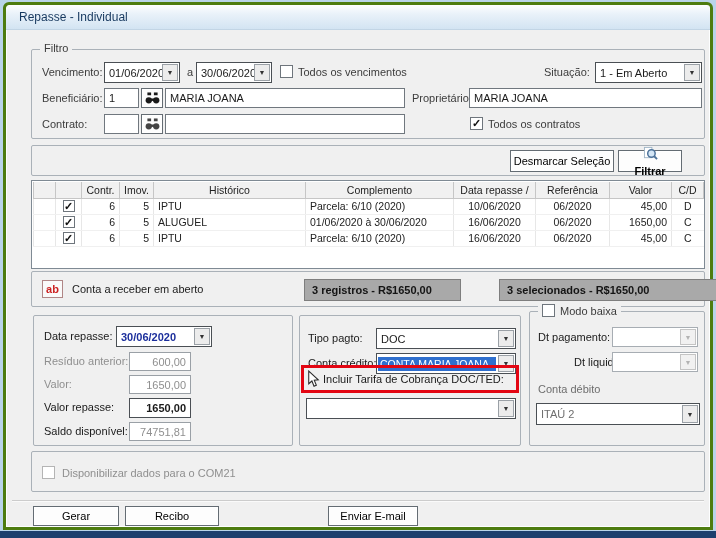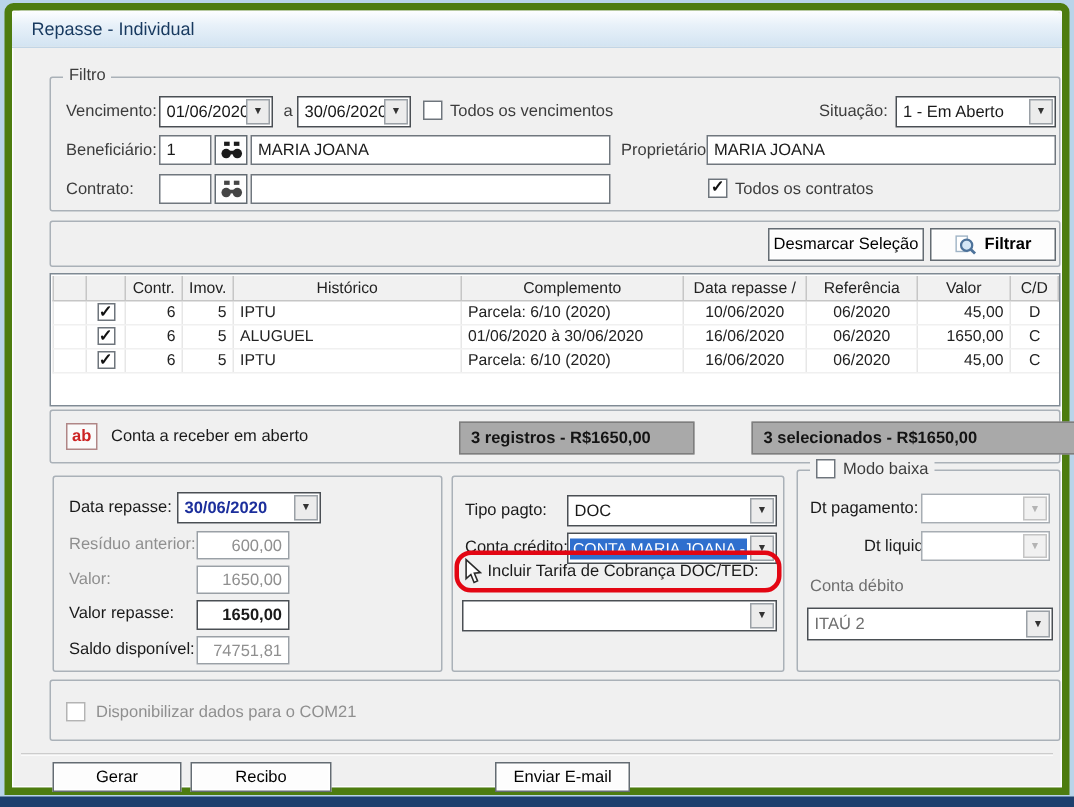--- a/index.html
+++ b/index.html
@@ -8,21 +8,21 @@
     position: relative;
     font-family: "Liberation Sans", sans-serif;
     font-size: 11px;
     color: #1a1a1a;
     background: #b9d4e9;
     overflow: hidden;
   }
   .window {
     position: absolute; left:3px; top:2px; width:710px; height:528px;
     background:#f0f0f0;
-    border:5px solid #4d7c0f;
+    border:3px solid #4d7c0f;
     border-radius:6px 6px 0 0;
     box-shadow: inset 0 0 0 1px #fdfeff;
   }
   .titlebar {
     height:25px;
     background: linear-gradient(#fdfeff, #e8f1f9 40%, #d3e4f2);
     border-radius:6px 6px 0 0;
     border-bottom:1px solid #c2d5e5;
     display:flex; align-items:center; padding-left:13px;
     color:#17395f; font-size:12px;
@@ -184,21 +184,21 @@
       <span></span>
     </div>
     <div class="cb" style="left:438px; top:67px;">✓</div>
     <span class="lbl" style="left:456px; top:68px;">Todos os contratos</span>
   </div>
 
   <div class="group" style="left:25px; top:140px; width:674px; height:31px;">
     <div class="btn" style="left:478px; top:4px; width:104px; height:22px;">
       <span>Desmarcar Seleção</span>
     </div>
-    <div class="btn bold" style="left:586px; top:4px; width:84px; height:22px;">
+    <div class="btn bold" style="left:586px; top:4px; width:64px; height:22px;flex-direction:column;">
       <span>
         <svg width="15" height="14" viewBox="0 0 16 15">
           <rect x="1.5" y="1.5" width="8" height="11" fill="#ffffff" stroke="#9fb4c6" stroke-width="1"></rect>
           <circle cx="9" cy="8" r="4" fill="#d4e6f6" stroke="#4d729a" stroke-width="1.6"></circle>
           <line x1="12" y1="11" x2="15" y2="14" stroke="#4d729a" stroke-width="2"></line>
         </svg>
       </span>
       <span>Filtrar</span>
     </div>
   </div>
@@ -317,21 +317,21 @@
     <span class="lbl dark" style="left:8px; top:16px;">Tipo pagto:</span>
     <div class="combo" style="left:76px; top:12px; width:140px;">
       <span>DOC</span>
       <span class="arrow">▼</span>
     </div>
     <span class="lbl dark" style="left:8px; top:41px;">Conta crédito:</span>
     <div class="combo" style="left:76px; top:37px; width:140px; padding-left:1px;">
       <span class="sel">CONTA MARIA JOANA - Ba</span>
       <span class="arrow">▼</span>
     </div>
-    <div class="red-box" style="left:1px; top:49px; width:218px; height:28px;border-radius:11px;">
+    <div class="red-box" style="left:1px; top:49px; width:218px; height:28px;">
       <span style="position:absolute; left:2px; top:2px;">
         <svg width="15" height="18" viewBox="0 0 13 17">
           <path d="M2 1 L2 13 L5 10.4 L7 15.4 L9.2 14.4 L7.2 9.6 L11 9.2 Z" fill="#ffffff" stroke="#2b2b2b" stroke-width="1"></path>
         </svg>
       </span>
       <span class="lbl dark" style="left:19px; top:5px;">Incluir Tarifa de Cobrança DOC/TED:</span>
     </div>
     <div class="combo" style="left:6px; top:82px; width:210px;">
       <span></span>
       <span class="arrow">▼</span>

